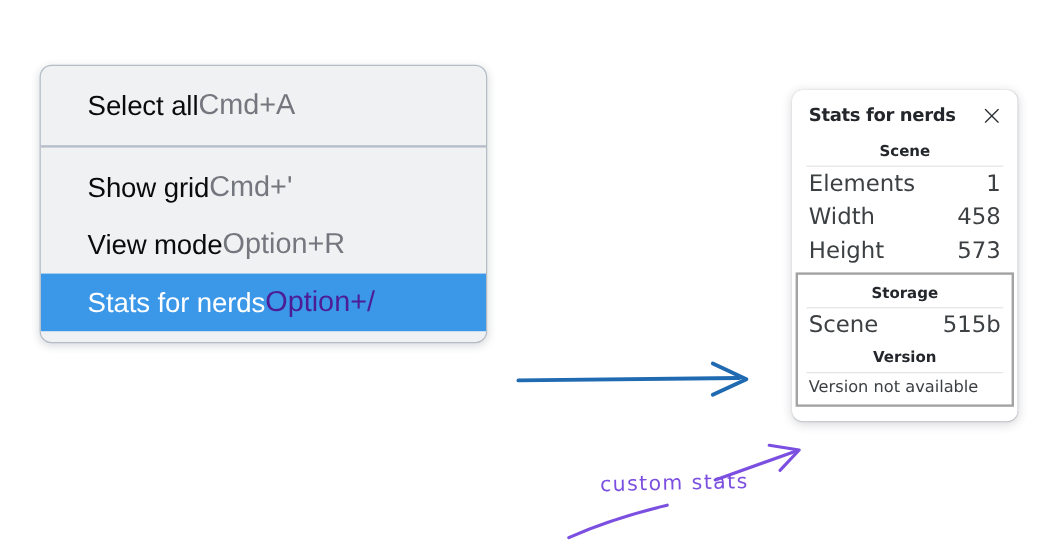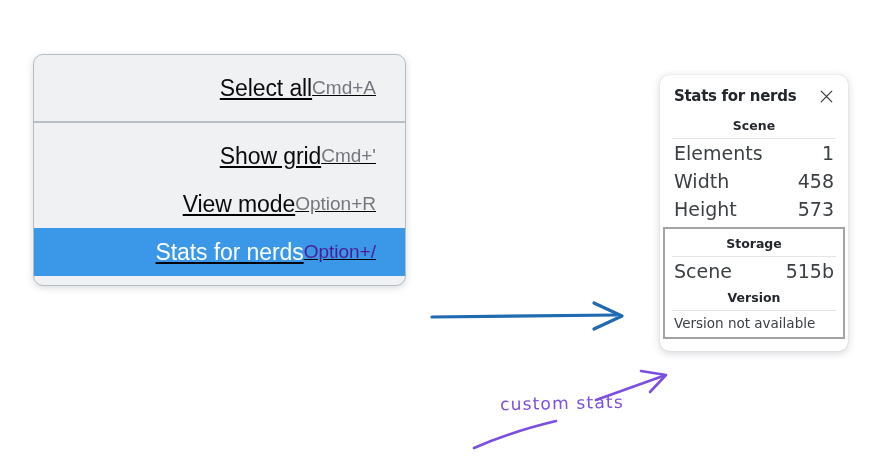--- a/index.html
+++ b/index.html
@@ -34,35 +34,34 @@
   #menu-group-0 { padding-top: 9px; padding-bottom: 9px; }
   .menu-divider {
     height: 2px;
     background: #b6bec9;
     width: 100%;
   }
   #menu-group-1 { padding-top: 9px; }
   .menu-item {
     display: flex;
     align-items: center;
-    justify-content: flex-end;
+    justify-content: flex-start;
     height: 48px;
     padding: 0 29px 0 39px;
     box-sizing: border-box;
     cursor: default;
-    text-decoration: underline;
   }
   .menu-item .mi-label {
     font-size: 23px;
     color: #0b0b0d;
     letter-spacing: -0.1px;
     white-space: nowrap;
   }
   .menu-item .mi-shortcut {
-    font-size: 19px;
+    font-size: 24px;
     color: #74787e;
     white-space: nowrap;
   }
   .menu-item.selected {
     background: #3b97e8;
   }
   .menu-item.selected .mi-label { color: #ffffff; }
   .menu-item.selected .mi-shortcut { color: #4c1d95; }
 
   

